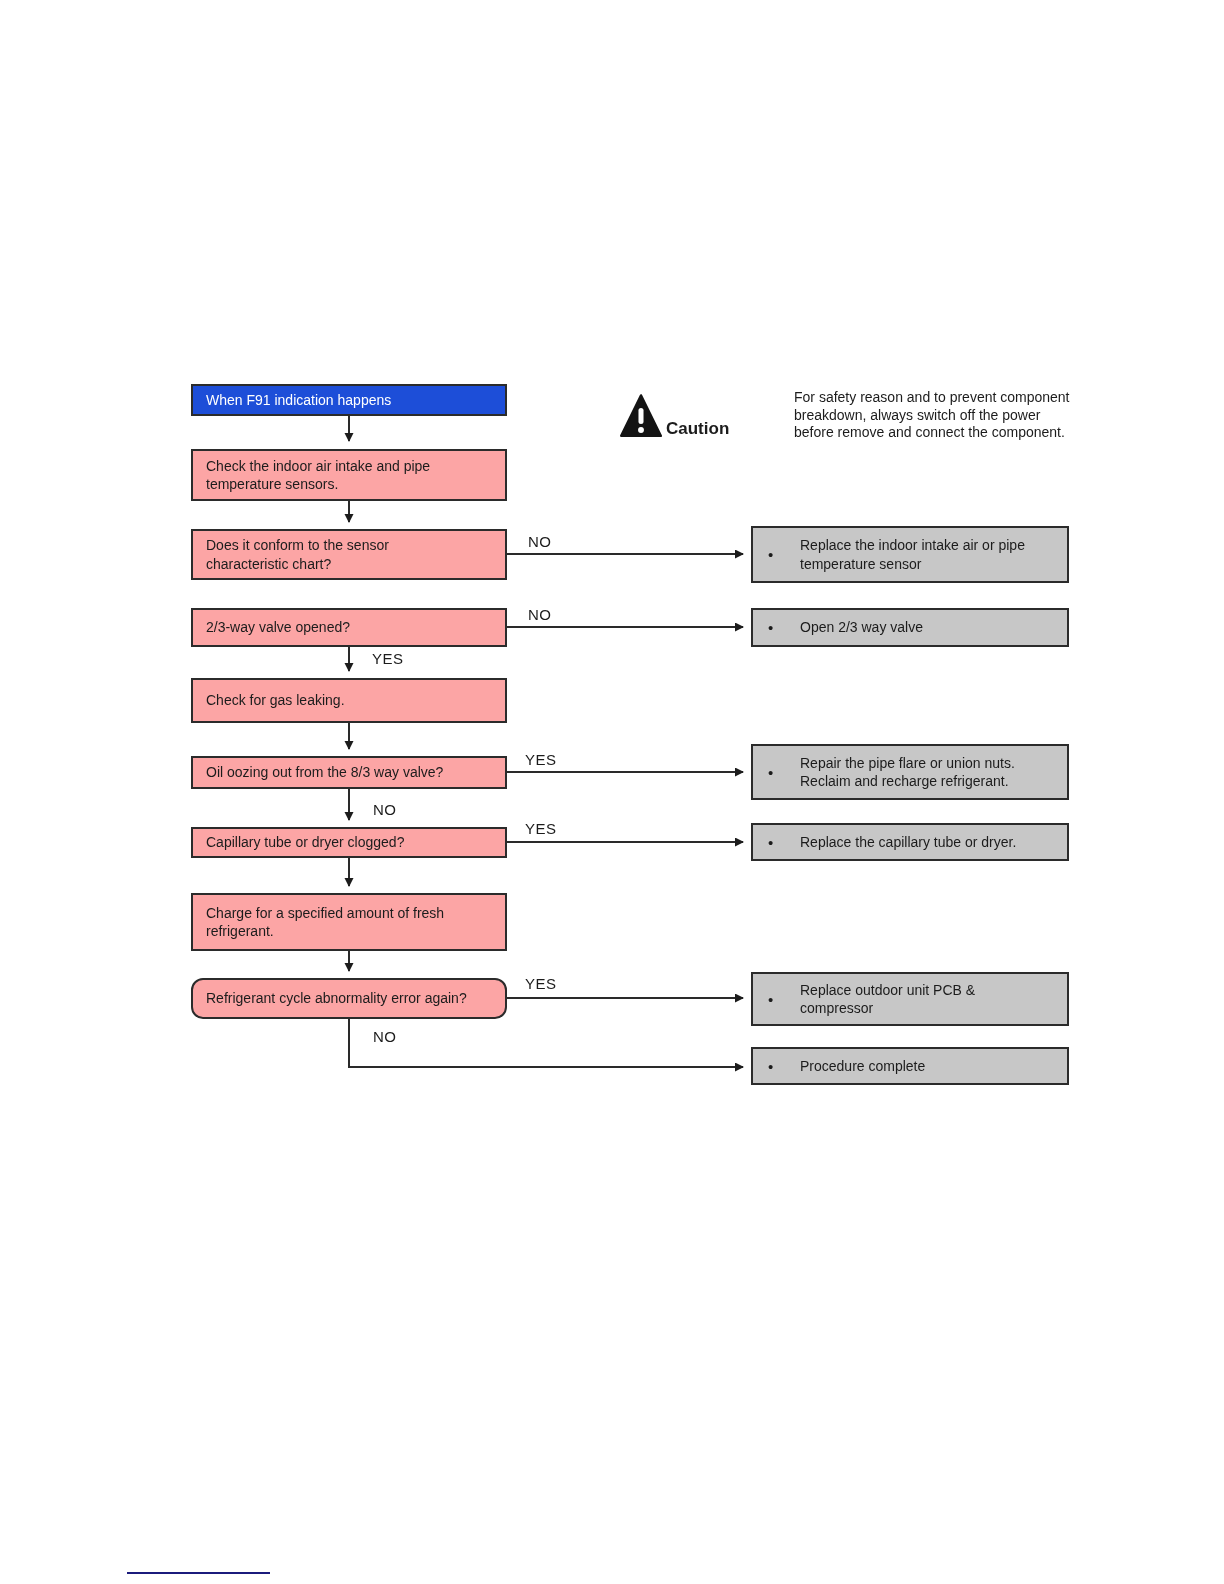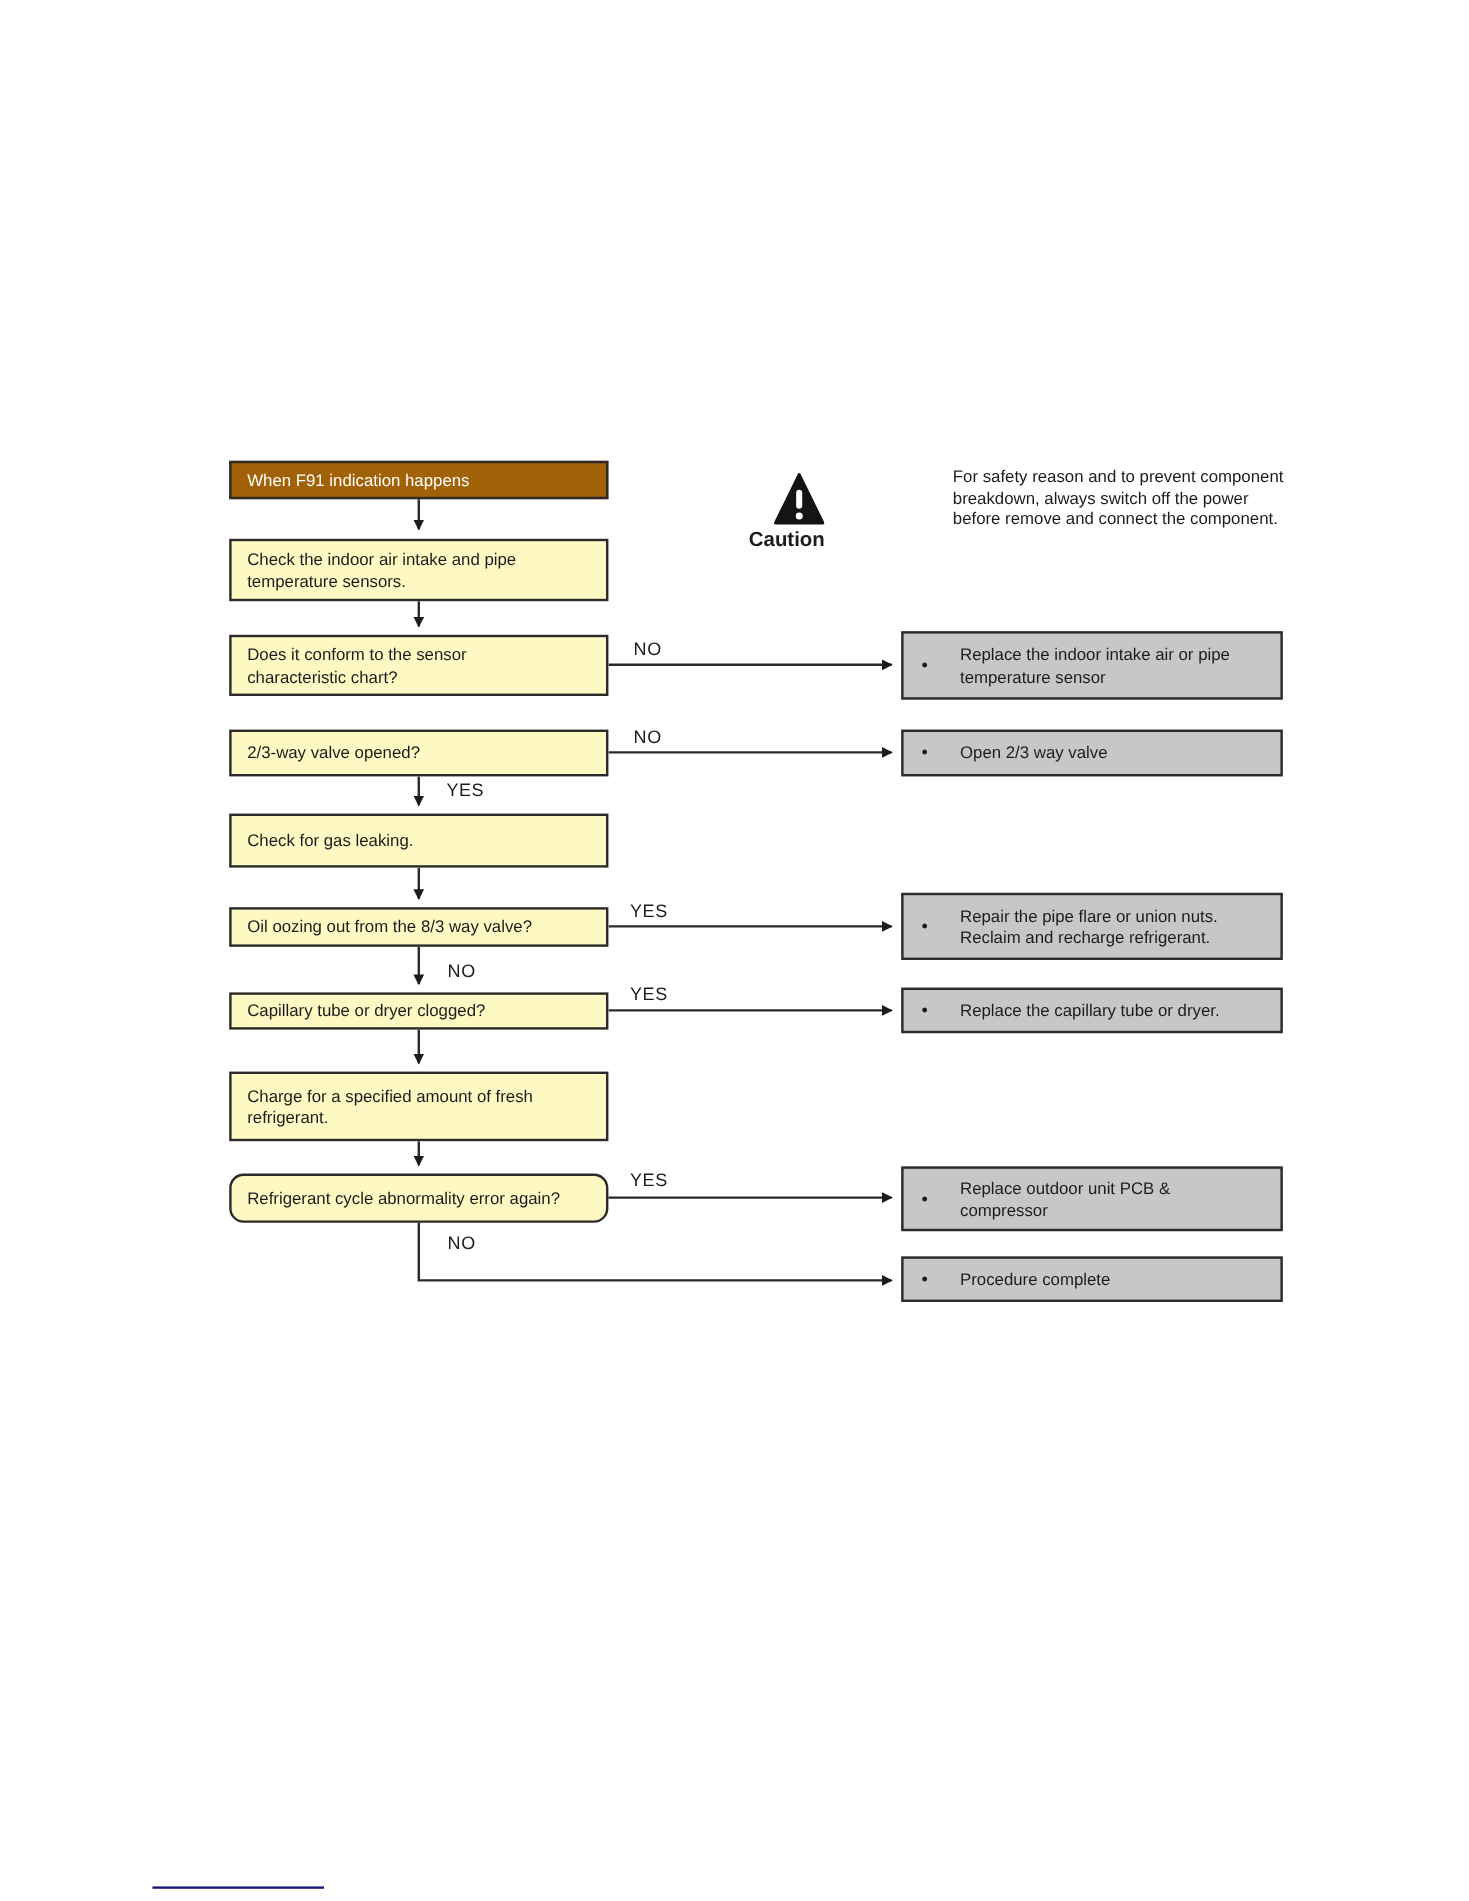--- a/index.html
+++ b/index.html
@@ -9,50 +9,50 @@
     background:#ffffff;
     font-family:"Liberation Sans", sans-serif;
     color:#1c1c1c;
     overflow:hidden;
   }
   .connectors{position:absolute;left:0;top:0;}
   .node{
     position:absolute;
     box-sizing:border-box;
     border:2px solid #2b2b2b;
-    background:#fef9c3;
+    background:#fca5a5;
     display:flex;
     align-items:center;
     padding:3px 8px 3px 13px;
     font-size:14px;
     line-height:1.3;
   }
   .node .node-text{white-space:pre-line;}
   .title-node{
-    background:#a16207;
+    background:#1d4ed8;
     color:#ffffff;
     border-color:#2b2b2b;
   }
   .action-node{
     background:#c7c7c7;
     padding-left:15px;
   }
   .bullet{
     width:12px;
     margin-right:20px;
     font-size:15px;
     line-height:1;
     flex:0 0 auto;
   }
   .branch-label{
     position:absolute;
     font-size:15px;
     letter-spacing:0.5px;
   }
-  .caution-badge{position:absolute;left:620px;top:393px;display:flex;align-items:flex-end;flex-direction:column;}
+  .caution-badge{position:absolute;left:620px;top:393px;display:flex;align-items:flex-end;}
   .warn-tri{width:42px;height:47px;display:block;}
   .caution-label{
     font-size:17px;
     font-weight:bold;
     margin-left:4px;
     margin-bottom:1px;
   }
   .caution-text{
     position:absolute;
     left:747px;top:389px;

